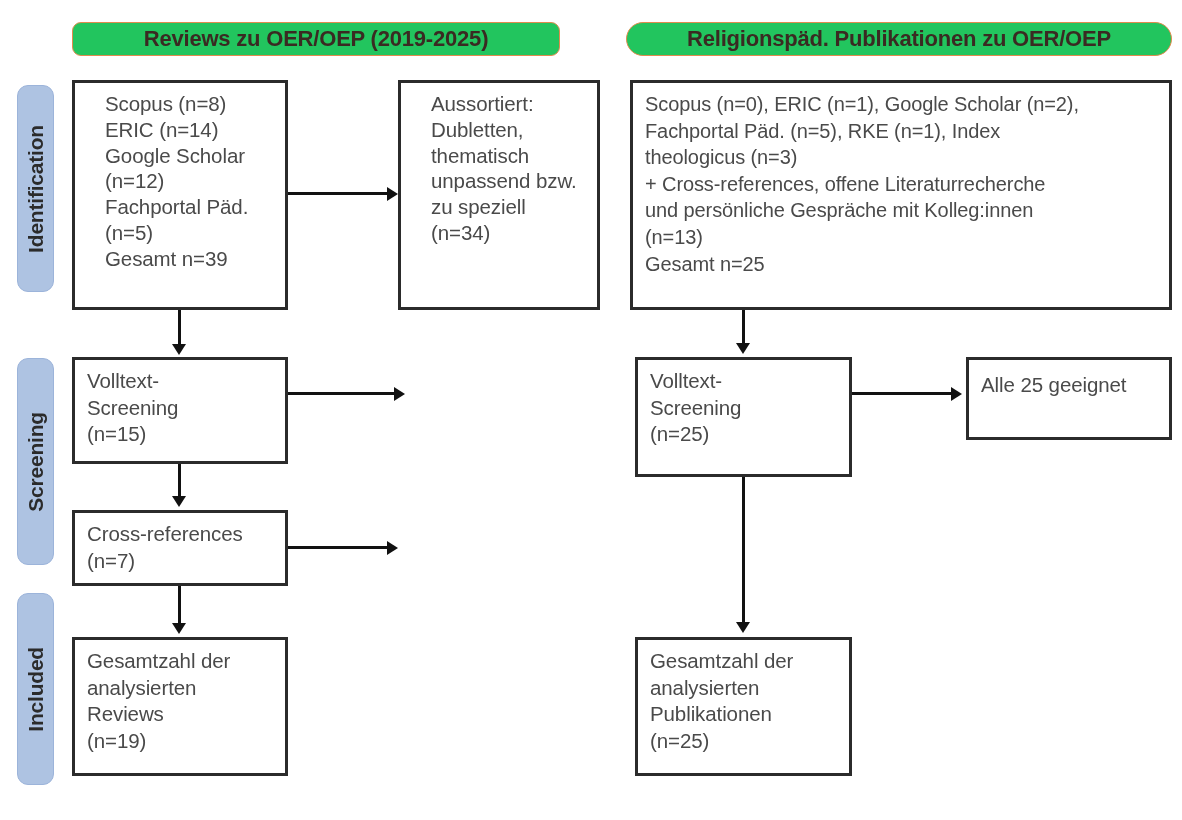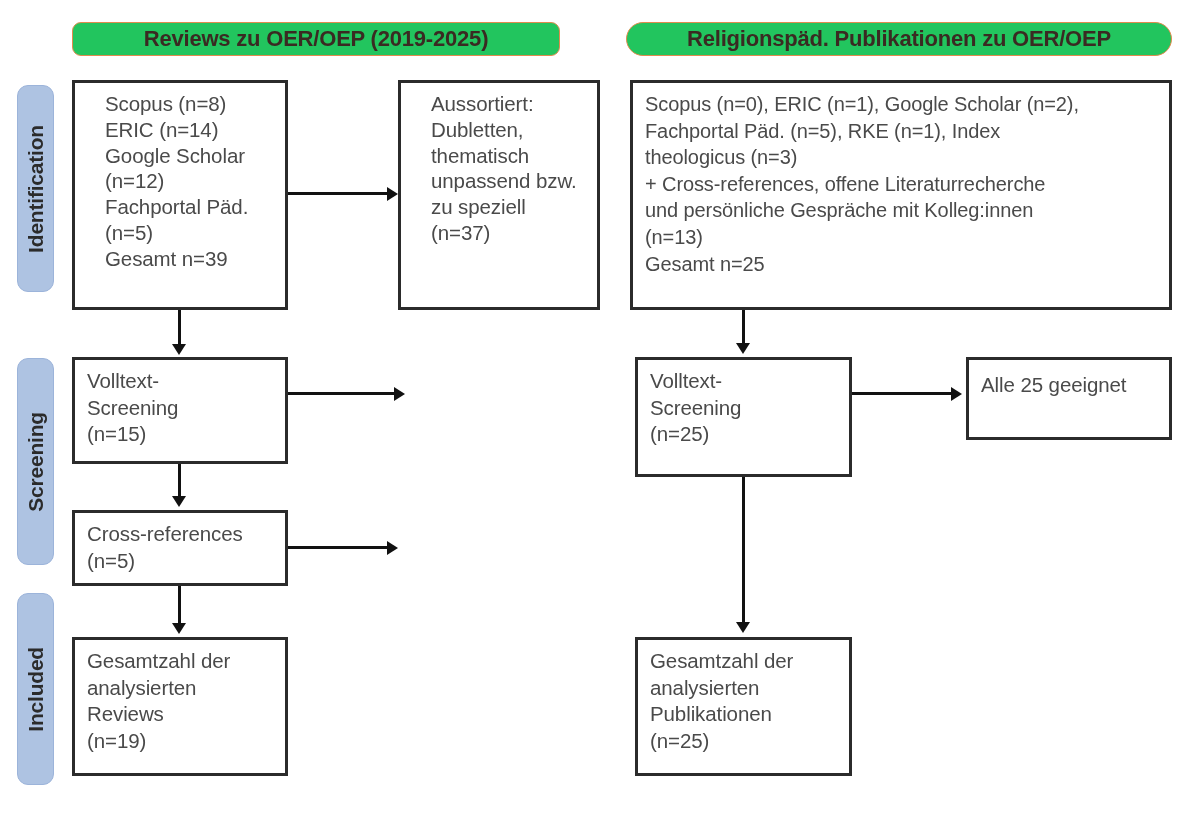--- a/index.html
+++ b/index.html
@@ -127,29 +127,29 @@
 (n=12)
 Fachportal Päd.
 (n=5)
 Gesamt n=39</div>
 
   <div class="node tight" style="left:398px; top:80px; width:202px; height:230px;">Aussortiert:
 Dubletten,
 thematisch
 unpassend bzw.
 zu speziell
-(n=37)</div>
+(n=34)</div>
 
   <div class="node" style="left:72px; top:357px; width:216px; height:107px;">Volltext-
 Screening
 (n=15)</div>
 
 
   <div class="node" style="left:72px; top:510px; width:216px; height:76px;">Cross-references
-(n=5)</div>
+(n=7)</div>
 
 
   <div class="node" style="left:72px; top:637px; width:216px; height:139px;">Gesamtzahl der
 analysierten
 Reviews
 (n=19)</div>
 
   <div class="node wide" style="left:630px; top:80px; width:542px; height:230px;">Scopus (n=0), ERIC (n=1), Google Scholar (n=2),
 Fachportal Päd. (n=5), RKE (n=1), Index
 theologicus (n=3)

